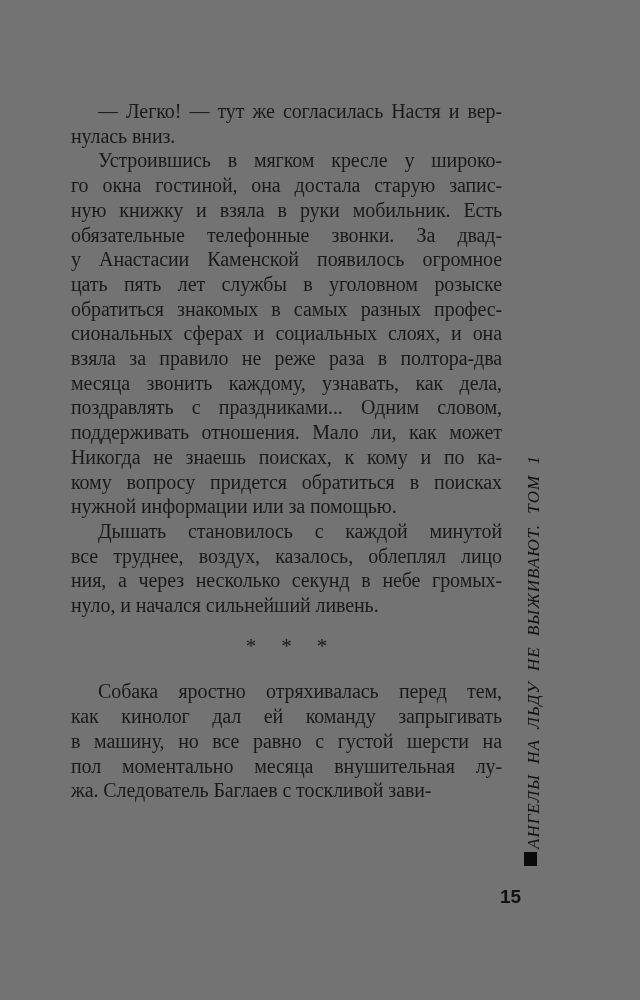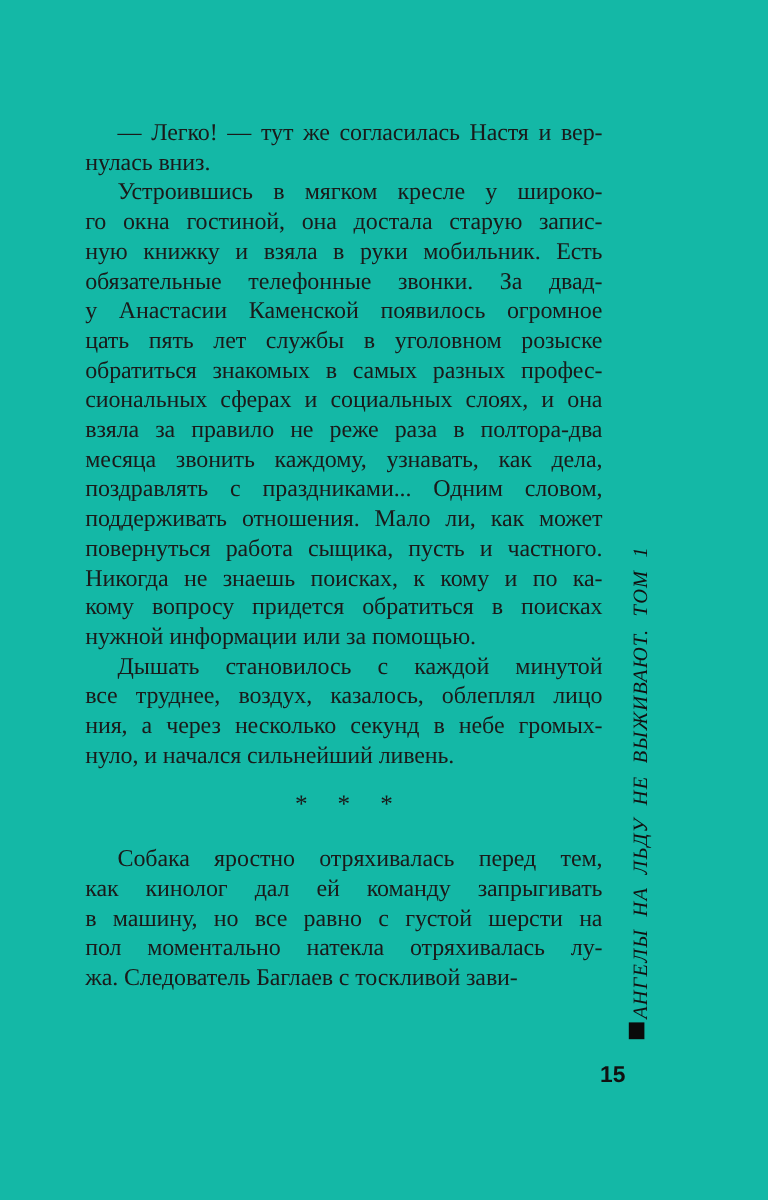--- a/index.html
+++ b/index.html
@@ -4,21 +4,21 @@
 <style>
   html, body {
     margin: 0;
     padding: 0;
     background: #ffffff;
   }
   .book-page {
     position: relative;
     width: 640px;
     height: 1000px;
-    background: #14b8a6;
+    background: #737373;
     overflow: hidden;
     font-family: "Liberation Serif", "DejaVu Serif", serif;
     color: #1a1a1a;
   }
   .text-column {
     position: absolute;
     left: 71px;
     top: 99px;
     width: 431px;
     font-size: 20px;
@@ -90,37 +90,36 @@
         <div class="line">ную книжку и взяла в руки мобильник. Есть</div>
         <div class="line">обязательные телефонные звонки. За двад-</div>
         <div class="line">у Анастасии Каменской появилось огромное</div>
         <div class="line">цать пять лет службы в уголовном розыске</div>
         <div class="line">обратиться знакомых в самых разных профес-</div>
         <div class="line">сиональных сферах и социальных слоях, и она</div>
         <div class="line">взяла за правило не реже раза в полтора-два</div>
         <div class="line">месяца звонить каждому, узнавать, как дела,</div>
         <div class="line">поздравлять с праздниками... Одним словом,</div>
         <div class="line">поддерживать отношения. Мало ли, как может</div>
-        <div class="line">повернуться работа сыщика, пусть и частного.</div>
         <div class="line">Никогда не знаешь поисках, к кому и по ка-</div>
         <div class="line">кому вопросу придется обратиться в поисках</div>
         <div class="line last">нужной информации или за помощью.</div>
       </div>
       <div class="para">
         <div class="line first">Дышать становилось с каждой минутой</div>
         <div class="line">все труднее, воздух, казалось, облеплял лицо</div>
         <div class="line">ния, а через несколько секунд в небе громых-</div>
         <div class="line last">нуло, и начался сильнейший ливень.</div>
       </div>
       <div class="separator">* * *</div>
       <div class="para">
         <div class="line first">Собака яростно отряхивалась перед тем,</div>
         <div class="line">как кинолог дал ей команду запрыгивать</div>
         <div class="line">в машину, но все равно с густой шерсти на</div>
-        <div class="line">пол моментально натекла отряхивалась лу-</div>
+        <div class="line">пол моментально месяца внушительная лу-</div>
         <div class="line last">жа. Следователь Баглаев с тоскливой зави-</div>
       </div>
     </div>
 
   <div class="sidebar-title">АНГЕЛЫ НА ЛЬДУ НЕ ВЫЖИВАЮТ. ТОМ 1</div>
 
   <div class="volume-marker"></div>
 
   <div class="page-number">15</div>
 

